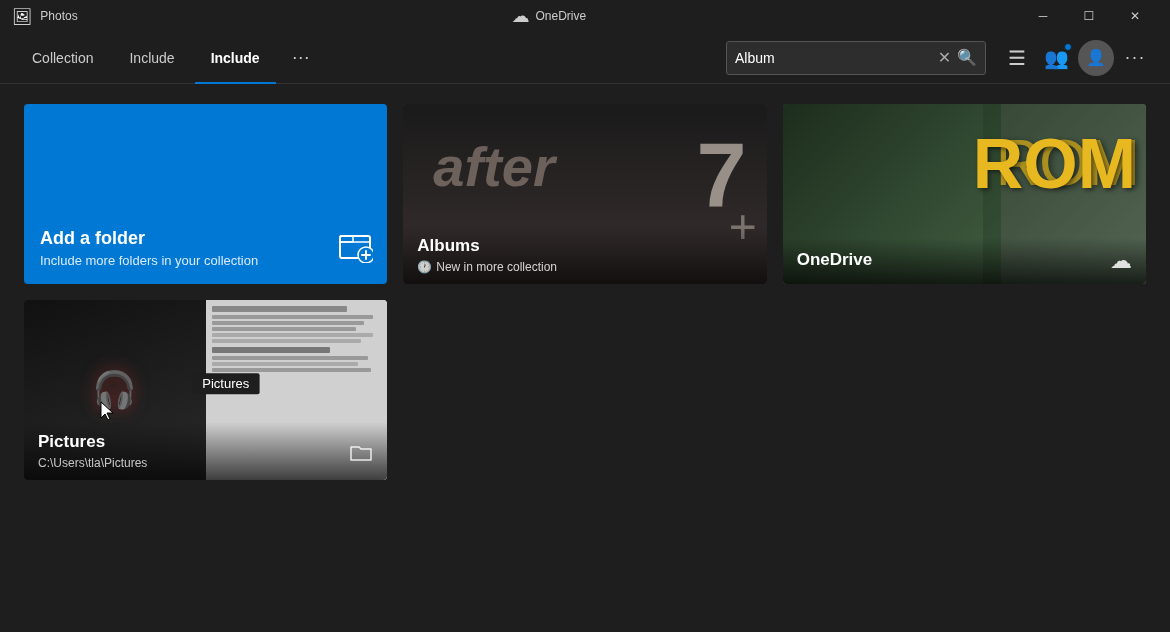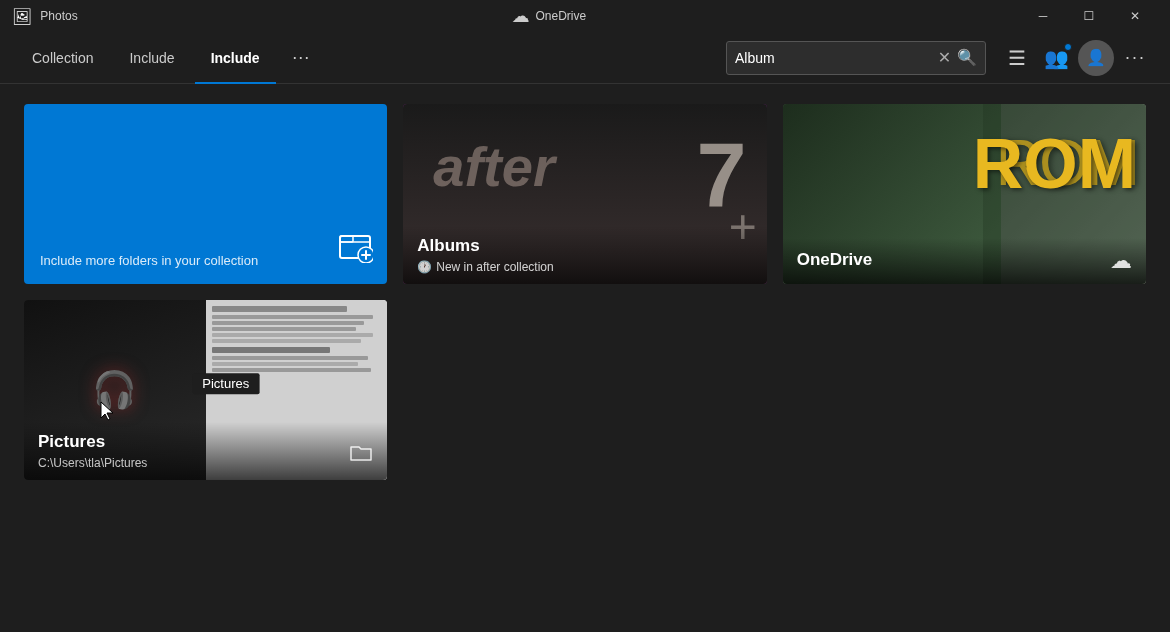--- a/index.html
+++ b/index.html
@@ -433,20 +433,21 @@
       <span style="font-size:18px; letter-spacing:1px;">···</span>
     </button>
   </div>
 </div>
 
 <div class="main-content">
 
   <div class="folders-grid">
 
     <div class="folder-card add-folder-card">
+      <div class="card-title">Add a folder</div>
       <div class="card-subtitle">Include more folders in your collection</div>
       <div class="add-folder-icon">
         <svg width="34" height="34" viewBox="0 0 34 34" fill="none">
           <rect x="1" y="7" width="30" height="22" rx="2" fill="none" stroke="white" stroke-width="2"></rect>
           <path d="M1 13h30" stroke="white" stroke-width="1.5"></path>
           <rect x="1" y="7" width="13" height="6" rx="1" fill="none" stroke="white" stroke-width="1.5"></rect>
           <circle cx="27" cy="26" r="8" fill="#0078d4" stroke="white" stroke-width="1.5"></circle>
           <path d="M27 22v8M23 26h8" stroke="white" stroke-width="2" stroke-linecap="round"></path>
         </svg>
       </div>
@@ -457,21 +458,21 @@
         <div style="position:absolute;inset:0;background:linear-gradient(180deg,#1a1a1a 0%,#3a3030 100%);"></div>
         <div style="position:absolute;font-size:56px;font-weight:900;color:rgba(180,160,150,0.5);left:30px;top:30px;font-style:italic;">after</div>
         <div style="position:absolute;font-size:90px;font-weight:900;color:rgba(200,190,180,0.7);right:20px;top:20px;">7</div>
         <div style="position:absolute;font-size:48px;font-weight:300;color:rgba(200,190,180,0.5);right:10px;bottom:30px;">+</div>
       </div>
       <div class="card-overlay">
         <div class="card-info">
           <div class="card-title">Albums</div>
           <div class="card-meta">
             <span>🕐</span>
-            <span>New in after collection</span>
+            <span>New in more collection</span>
           </div>
         </div>
       </div>
     </div>
 
     <div class="folder-card image-card">
       <div class="onedrive-bg">
         <div style="position:absolute;inset:0;background:linear-gradient(135deg,#2a3a2a,#4a5a4a 50%,#6a7a6a);"></div>
         <div style="position:absolute;right:8px;top:22px;font-size:64px;font-weight:400;color:#e8b820;text-shadow:2px 2px 6px rgba(0,0,0,0.6);letter-spacing:-2px;">ROM</div>
         <div style="position:absolute;left:0;top:0;width:60%;height:100%;background:linear-gradient(135deg,#1a2a1a,#3a5a3a);opacity:0.8;"></div>

